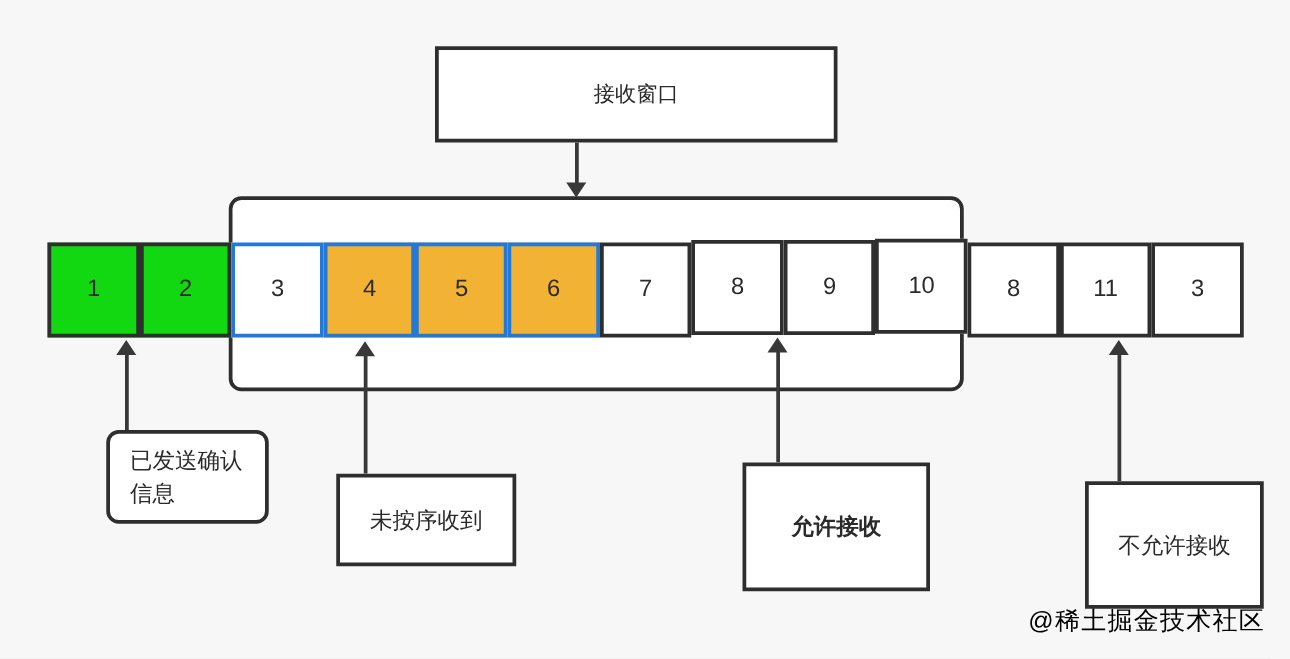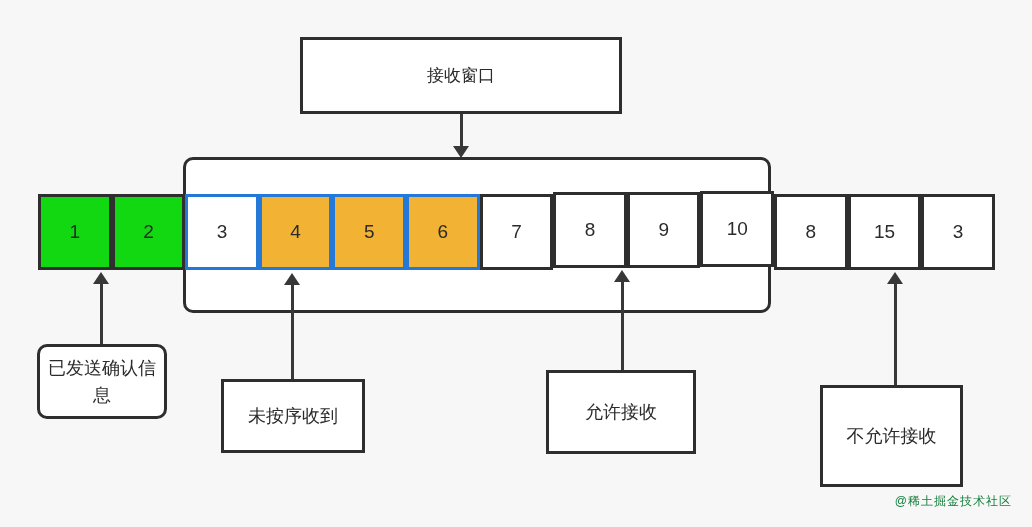--- a/index.html
+++ b/index.html
@@ -16,24 +16,25 @@
   }
 
   
   .label-box {
     position: absolute;
     background: #ffffff;
     border: 3px solid #2e2e2e;
     display: flex;
     align-items: center;
     justify-content: center;
-    text-align: center;
+    text-align: left;
     font-size: 18px;
     line-height: 1.5;
     color: #2b2b2b;
+    margin-left: 48px;
   }
   .rounded { border-radius: 10px; }
 
   
   .title-box {
     left: 300px; top: 37px;
     width: 322px; height: 77px;
     font-size: 17px;
   }
 
@@ -79,32 +80,32 @@
   .arrow-head-up, .arrow-head-down {
     position: absolute;
     width: 0; height: 0;
     border-left: 8px solid transparent;
     border-right: 8px solid transparent;
   }
   .arrow-head-up   { border-bottom: 12px solid #383838; }
   .arrow-head-down { border-top:    12px solid #383838; }
 
   
-  .box-sent-acked  { left: 37px;  top: 344px; width: 130px; height: 75px; padding: 0 4px; }
+  .box-sent-acked  { left: 37px;  top: 344px; width: 130px; height: 75px; padding: 0 16px; }
   .box-out-of-order{ left: 221px; top: 379px; width: 144px; height: 74px; }
-  .box-allowed     { left: 546px; top: 370px; width: 150px; height: 84px; }
+  .box-allowed     { left: 546px; top: 370px; width: 150px; height: 103px; font-weight: bold; }
   .box-not-allowed { left: 820px; top: 385px; width: 143px; height: 102px; }
 
   
   .watermark {
     position: absolute;
     right: 20px;
     bottom: 17px;
-    font-size: 12px;
-    color: #15803d;
+    font-size: 20px;
+    color: #000000;
     letter-spacing: 1px;
   }
 </style>
 </head>
 <body>
 
 <div class="canvas">
 
   <div class="label-box title-box">
     <span>接收窗口</span>
@@ -119,21 +120,21 @@
     <div class="cell acked">2</div>
     <div class="cell in-window-empty">3</div>
     <div class="cell out-of-order">4</div>
     <div class="cell out-of-order">5</div>
     <div class="cell out-of-order">6</div>
     <div class="cell">7</div>
     <div class="cell up2">8</div>
     <div class="cell up2">9</div>
     <div class="cell up3">10</div>
     <div class="cell">8</div>
-    <div class="cell">15</div>
+    <div class="cell">11</div>
     <div class="cell">3</div>
   </div>
 
   <div class="arrow-head-up" style="left:93px; top:272px;"></div>
   <div class="arrow-line" style="left:99.5px; top:283px; height:61px;"></div>
   <div class="label-box rounded box-sent-acked">
     <span>已发送确认信息</span>
   </div>
 
   <div class="arrow-head-up" style="left:284px; top:273px;"></div>

